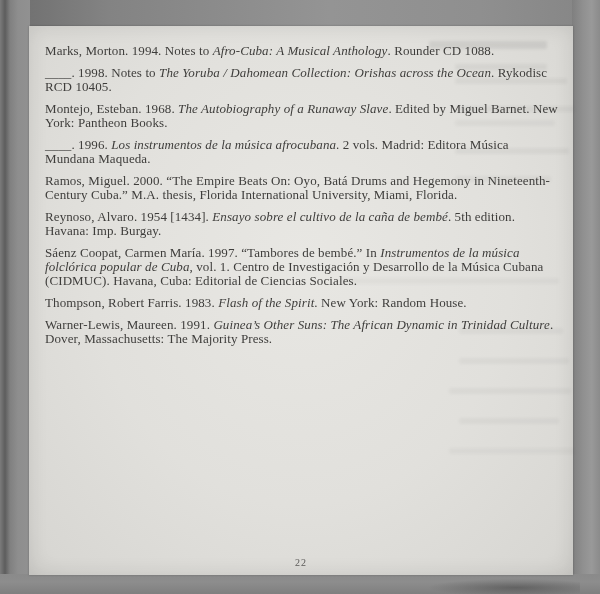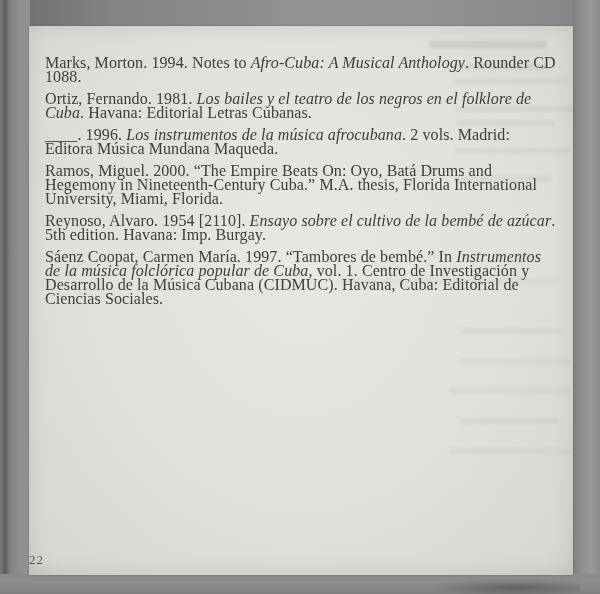--- a/index.html
+++ b/index.html
@@ -24,32 +24,32 @@
     content:"";position:absolute;left:420px;top:4px;width:160px;height:16px;
     background:radial-gradient(ellipse at 60% 60%, rgba(30,30,30,.35), rgba(30,30,30,0) 65%);
   }
   
   .page{
     position:absolute;left:29px;top:26px;width:544px;height:549px;
     background:radial-gradient(ellipse at 50% 42%, #e8e7e3 0%, #e1e0dc 55%, #d8d7d3 92%, #d2d1cd 100%);
     box-shadow:inset 0 0 20px rgba(0,0,0,0.10), 0 0 2px rgba(0,0,0,.25);
   }
   .content{
-    position:absolute;left:16px;top:30px;width:514px;
+    position:absolute;left:16px;top:18px;width:514px;
     color:#3e3d3b;
-    font-size:16px;
+    font-size:13px;
     line-height:14px;
     letter-spacing:0.1px;
   }
   .ref{margin:0 0 8px 0;}
   .ref i{font-style:italic;}
   .page-number{
     position:absolute;left:0;width:544px;bottom:7px;
-    text-align:left;
-    font-size:13px;color:#5a5957;letter-spacing:1px;
+    text-align:center;
+    font-size:10px;color:#5a5957;letter-spacing:1px;
   }
   
   .ghost{position:absolute;background:#5f5f5f;filter:blur(1.5px);border-radius:2px;pointer-events:none;}
 </style>
 </head>
 <body>
 
 <div class="scan">
 
   <div class="band band-top"></div>
@@ -68,22 +68,25 @@
     <div class="ghost" style="left:426px;top:150px;width:96px;height:6px;opacity:.06"></div>
     <div class="ghost" style="left:310px;top:252px;width:220px;height:6px;opacity:.05"></div>
     <div class="ghost" style="left:430px;top:302px;width:104px;height:6px;opacity:.06"></div>
     <div class="ghost" style="left:430px;top:332px;width:110px;height:6px;opacity:.06"></div>
     <div class="ghost" style="left:420px;top:362px;width:122px;height:6px;opacity:.06"></div>
     <div class="ghost" style="left:430px;top:392px;width:100px;height:6px;opacity:.06"></div>
     <div class="ghost" style="left:420px;top:422px;width:126px;height:6px;opacity:.05"></div>
 
     <div class="content">
         <p class="ref"><span>Marks, Morton. 1994. Notes to </span><i>Afro-Cuba: A Musical Anthology</i><span>. Rounder CD 1088.</span></p>
-        <p class="ref"><span>Ortiz, Fernando. 1981. </span><i>Los bailes y el teatro de los negros en el folklore de Cuba</i><span>. Havana: Editorial Letras Cubanas.</span></p>
+        <p class="ref"><span>____. 1998. Notes to </span><i>The Yoruba / Dahomean Collection: Orishas across the Ocean</i><span>. Rykodisc RCD 10405.</span></p>
+        <p class="ref"><span>Montejo, Esteban. 1968. </span><i>The Autobiography of a Runaway Slave</i><span>. Edited by Miguel Barnet. New York: Pantheon Books.</span></p>
         <p class="ref"><span>____. 1996. </span><i>Los instrumentos de la música afrocubana</i><span>. 2 vols. Madrid: Editora Música Mundana Maqueda.</span></p>
         <p class="ref"><span>Ramos, Miguel. 2000. “The Empire Beats On: Oyo, Batá Drums and Hegemony in Nineteenth-Century Cuba.” M.A. thesis, Florida International University, Miami, Florida.</span></p>
-        <p class="ref"><span>Reynoso, Alvaro. 1954 [2110]. </span><i>Ensayo sobre el cultivo de la bembé de azúcar</i><span>. 5th edition. Havana: Imp. Burgay.</span></p>
+        <p class="ref"><span>Reynoso, Alvaro. 1954 [1434]. </span><i>Ensayo sobre el cultivo de la caña de bembé</i><span>. 5th edition. Havana: Imp. Burgay.</span></p>
         <p class="ref"><span>Sáenz Coopat, Carmen María. 1997. “Tambores de bembé.” In </span><i>Instrumentos de la música folclórica popular de Cuba</i><span>, vol. 1. Centro de Investigación y Desarrollo de la Música Cubana (CIDMUC). Havana, Cuba: Editorial de Ciencias Sociales.</span></p>
+        <p class="ref"><span>Thompson, Robert Farris. 1983. </span><i>Flash of the Spirit</i><span>. New York: Random House.</span></p>
+        <p class="ref"><span>Warner-Lewis, Maureen. 1991. </span><i>Guinea’s Other Suns: The African Dynamic in Trinidad Culture</i><span>. Dover, Massachusetts: The Majority Press.</span></p>
       </div>
 
     <div class="page-number">22</div>
   </div>
 </div>
 
 </body></html>

